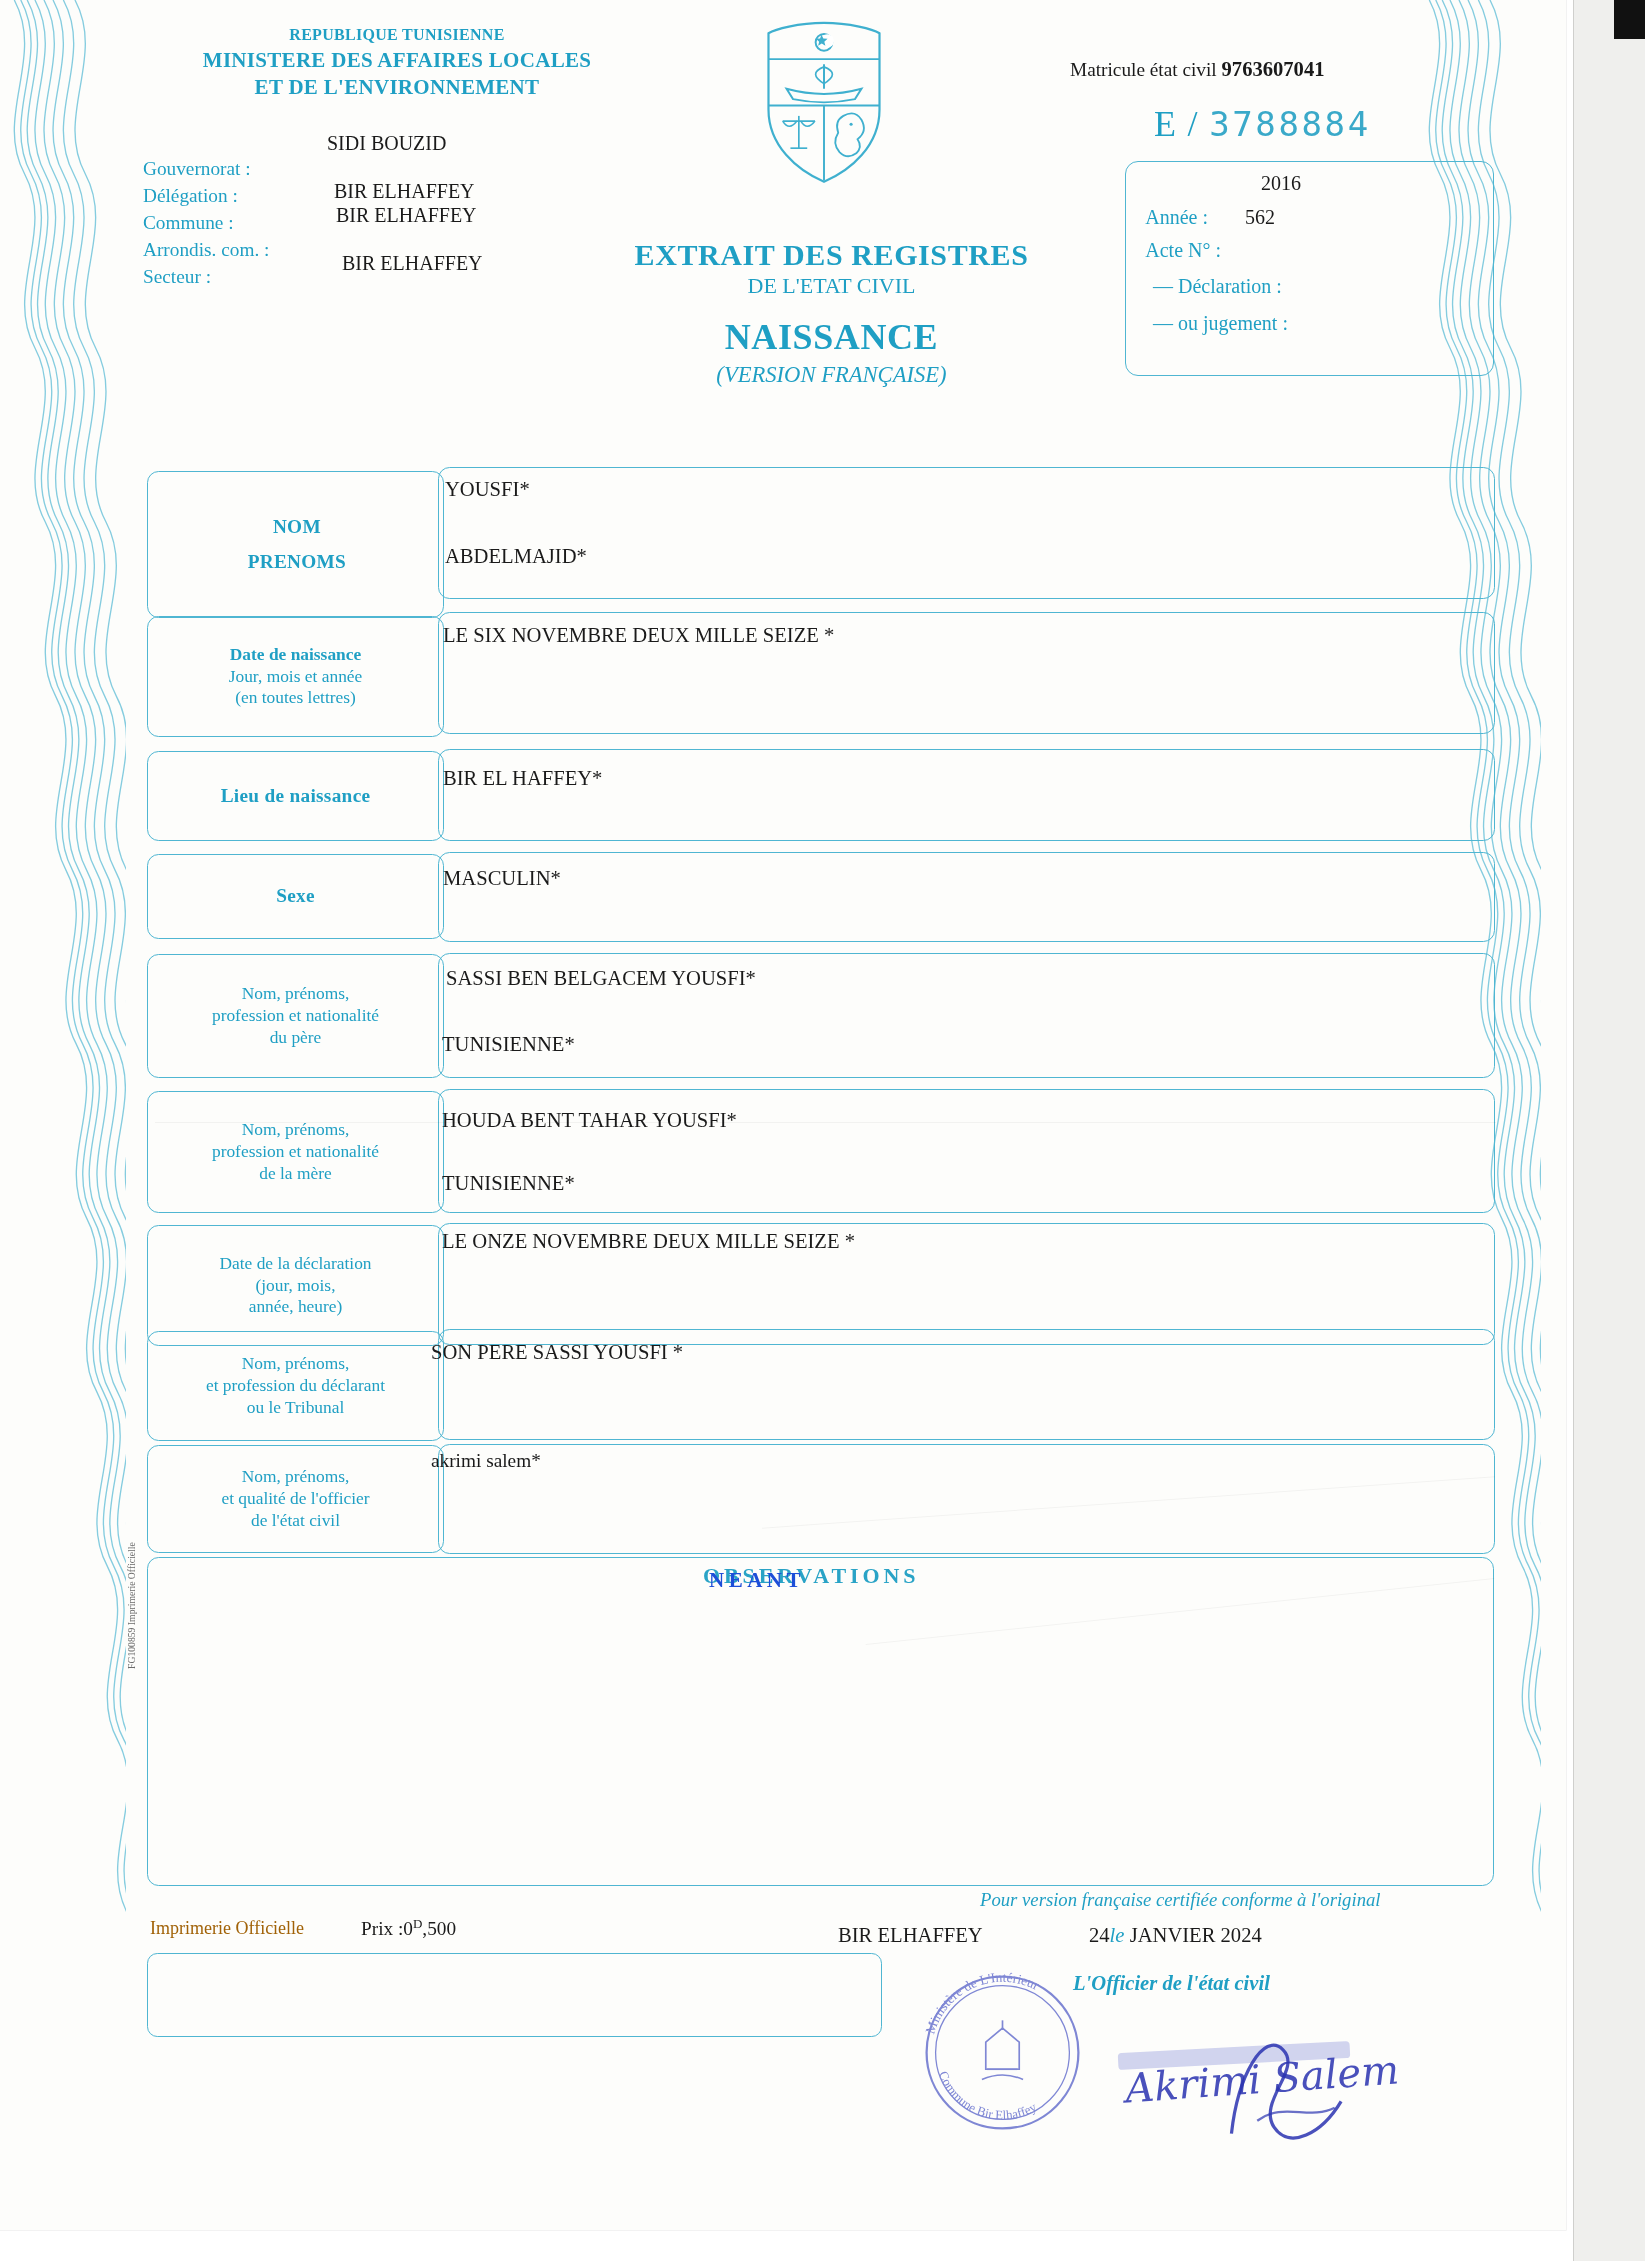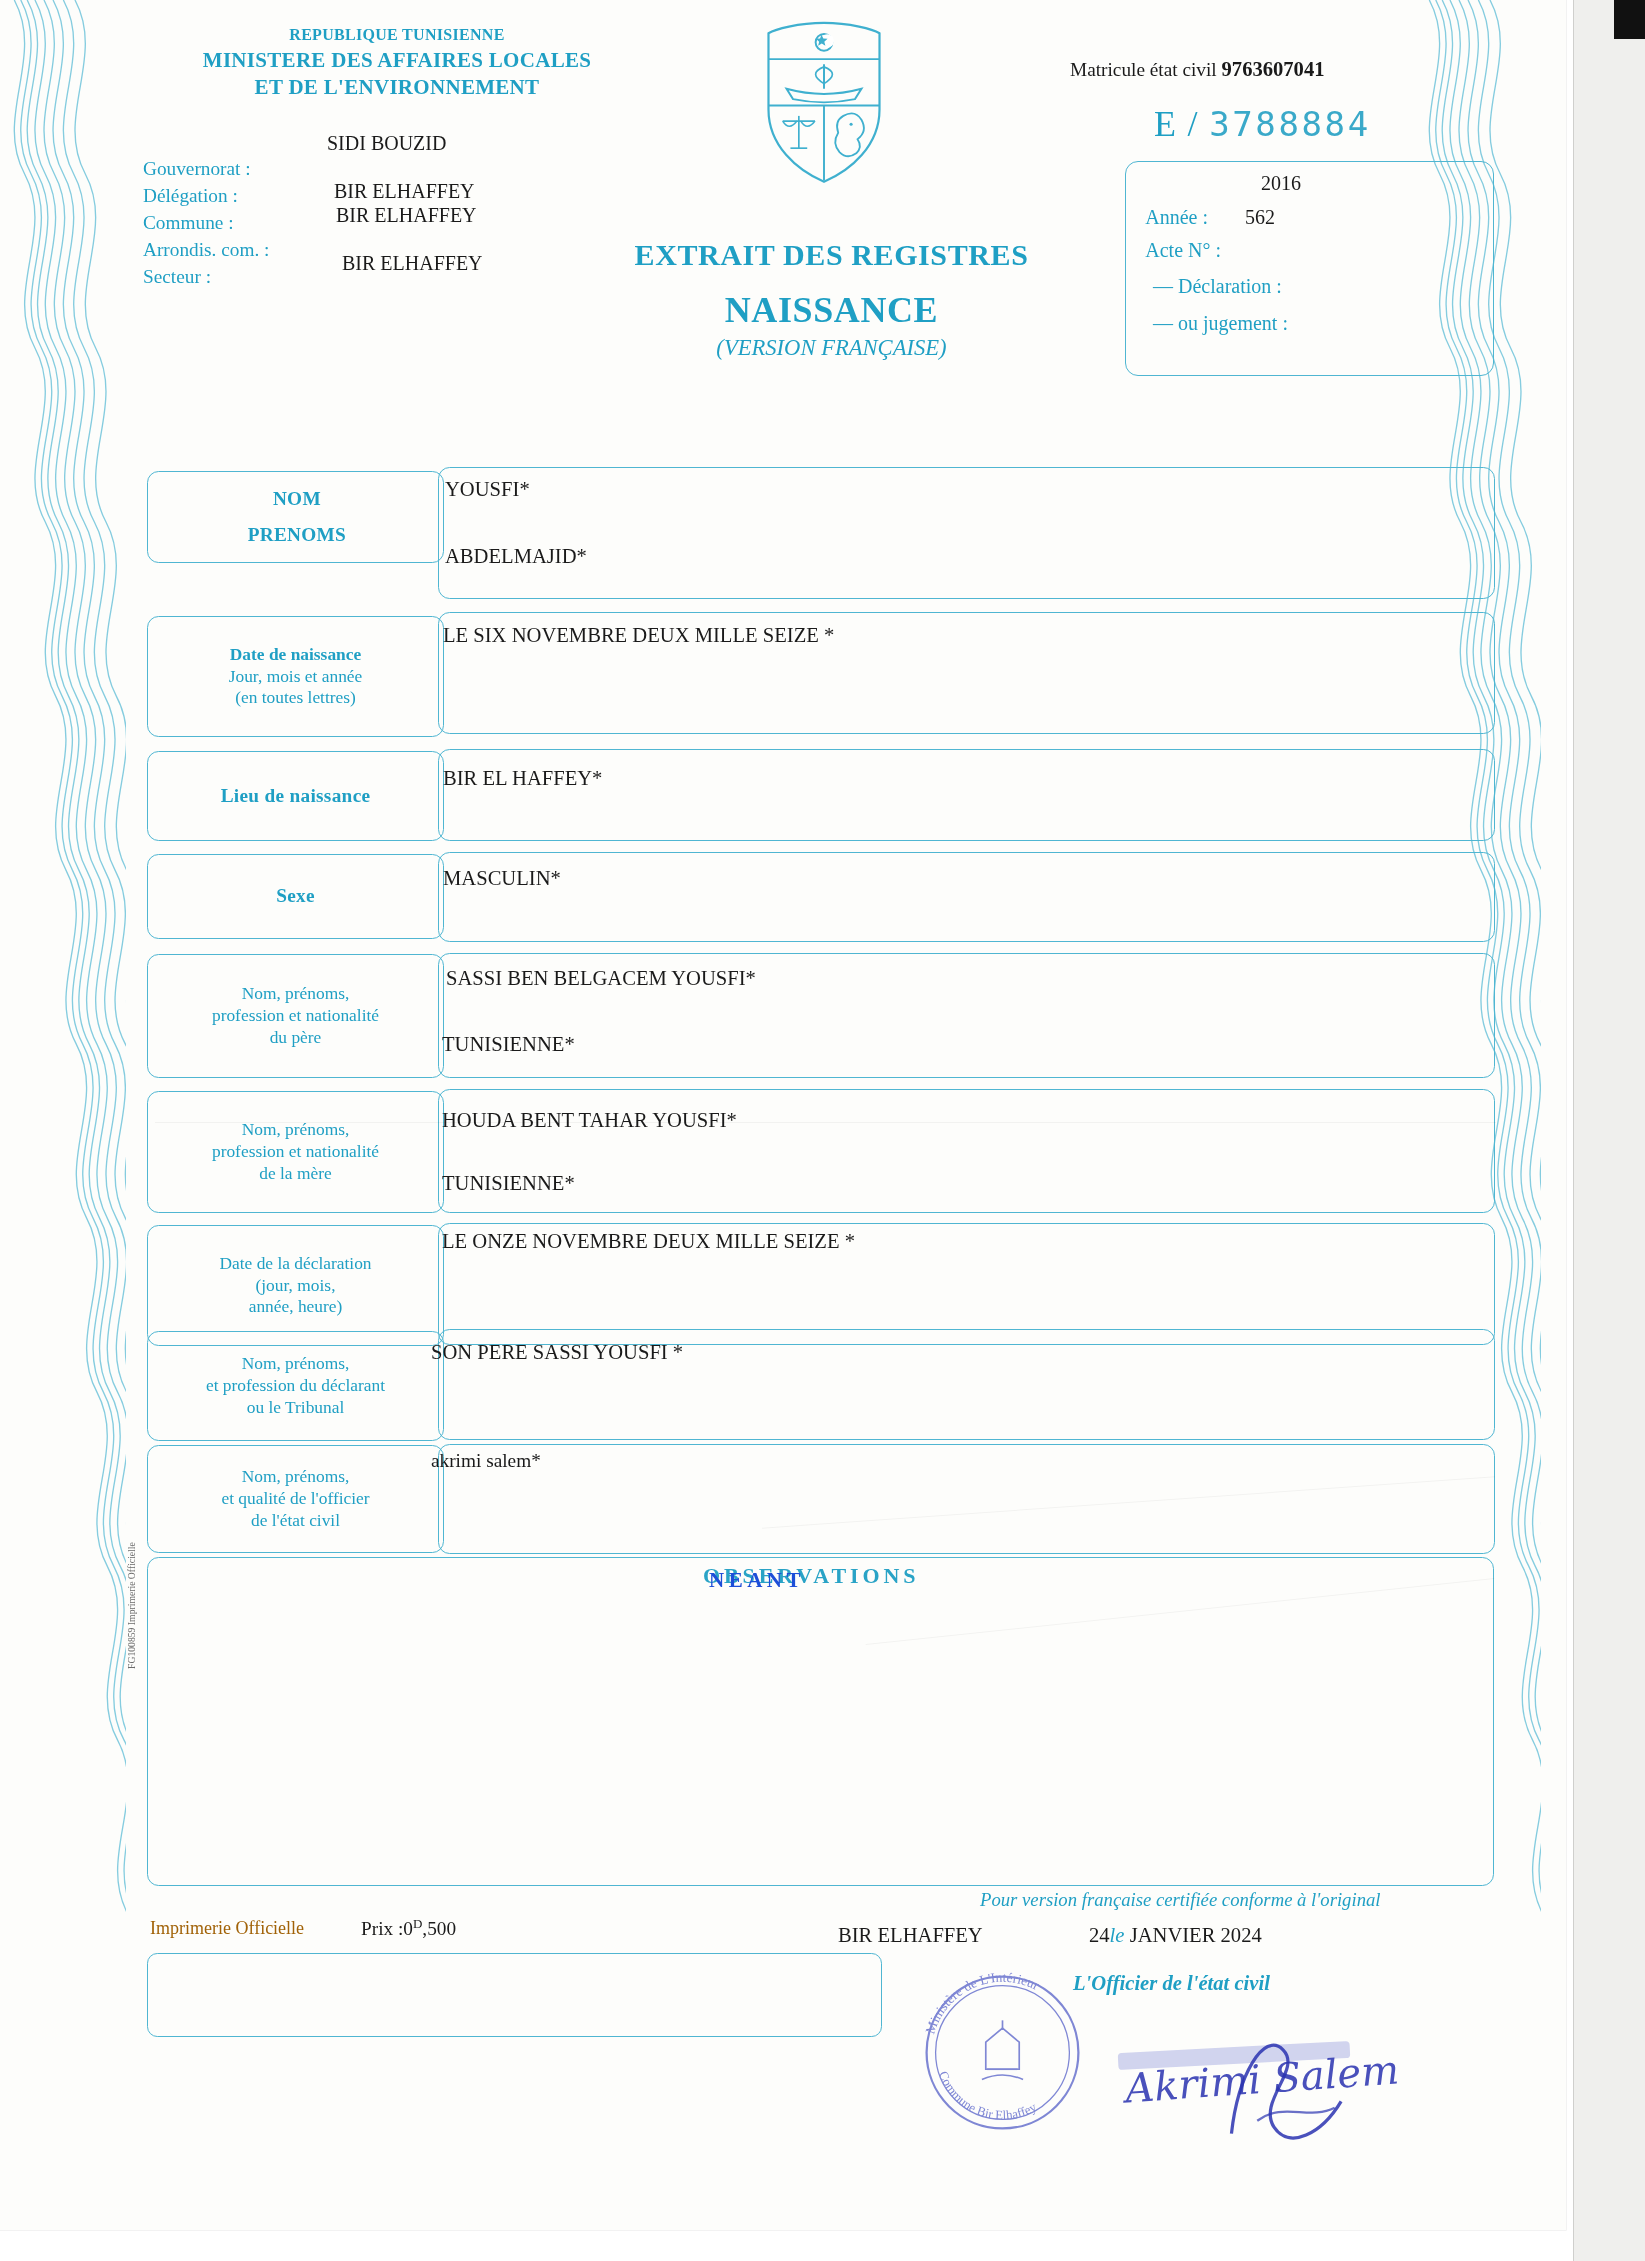--- a/index.html
+++ b/index.html
@@ -426,20 +426,21 @@
     <path d="M46 158 q10 16 22 0" fill="none" stroke="#3fb0cf" stroke-width="2.4"></path>
     <path d="M74 158 q10 16 22 0" fill="none" stroke="#3fb0cf" stroke-width="2.4"></path>
     <path d="M58 200 h26" stroke="#3fb0cf" stroke-width="2.6"></path>
 
     <path d="M140 150 q18 -10 28 6 q10 18 -6 30 q8 12 -2 22 q-14 10 -26 -2 q-12 -14 -2 -30 q-6 -18 8 -26 Z" fill="none" stroke="#3fb0cf" stroke-width="2.8"></path>
     <circle cx="152" cy="163" r="2.4" fill="#3fb0cf"></circle>
   </svg>
 
   <div class="titleblock">
     <div class="t1">EXTRAIT DES REGISTRES</div>
+    <div class="t2">DE L'ETAT CIVIL</div>
     <div class="t3">NAISSANCE</div>
     <div class="t4">(VERSION FRANÇAISE)</div>
   </div>
 
   <div class="matricule">
     <span>Matricule état civil</span>
     <b>9763607041</b>
   </div>
 
   <div class="serial">
@@ -451,21 +452,21 @@
     <div class="year">2016</div>
     <div class="ln" style="top:44px;">Année :</div>
     <div class="vl" style="left:119px; top:44px;">562</div>
     <div class="ln" style="top:77px;">Acte N° :</div>
     <div class="ln" style="top:113px; left:27px;">— Déclaration :</div>
     <div class="ln" style="top:150px; left:27px;">— ou jugement :</div>
   </div>
 
   <div class="rows">
 
-    <div class="row-lbl bold" style="left:147px; top:471px; width:297px; height:92px; flex-direction:column;padding-left:8px;">
+    <div class="row-lbl bold" style="left:147px; top:471px; width:297px; height:147px; flex-direction:column;padding-left:8px;">
       <div>NOM</div>
       <div style="margin-top:11.6px;">PRENOMS</div>
     </div>
     <div class="row-val" style="left:438px; top:467px; width:1057px; height:132px;"></div>
     <div class="vtext" style="left:445px; top:478px;">YOUSFI*</div>
     <div class="vtext" style="left:445px; top:545px;">ABDELMAJID*</div>
 
     <div class="row-lbl" style="left:147px; top:616px; width:297px; height:121px; flex-direction:column;text-align:right;">
       <div style="font-weight:bold;">Date de naissance</div>
       <div>Jour, mois et année</div>

